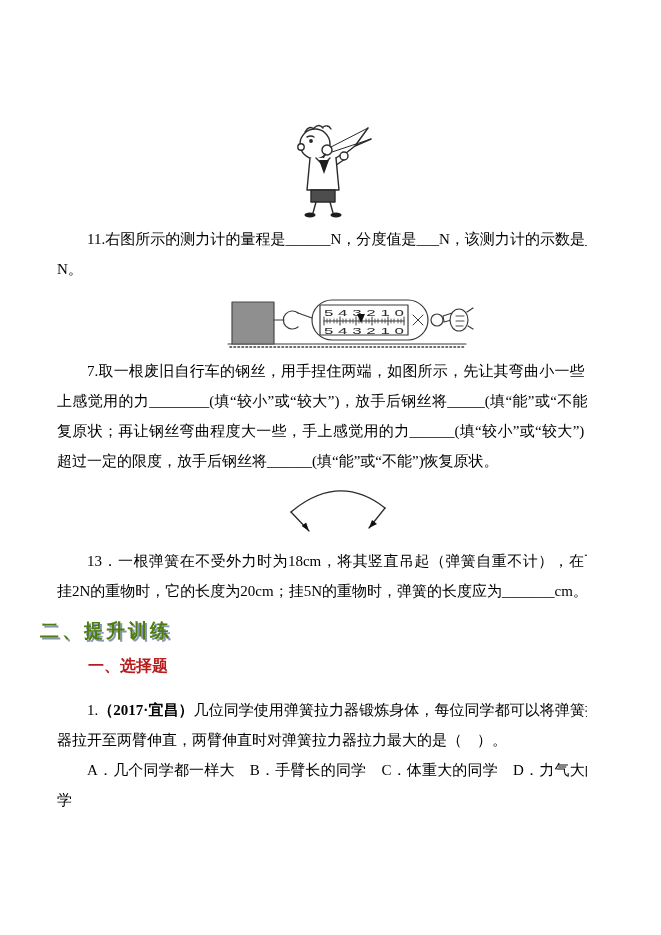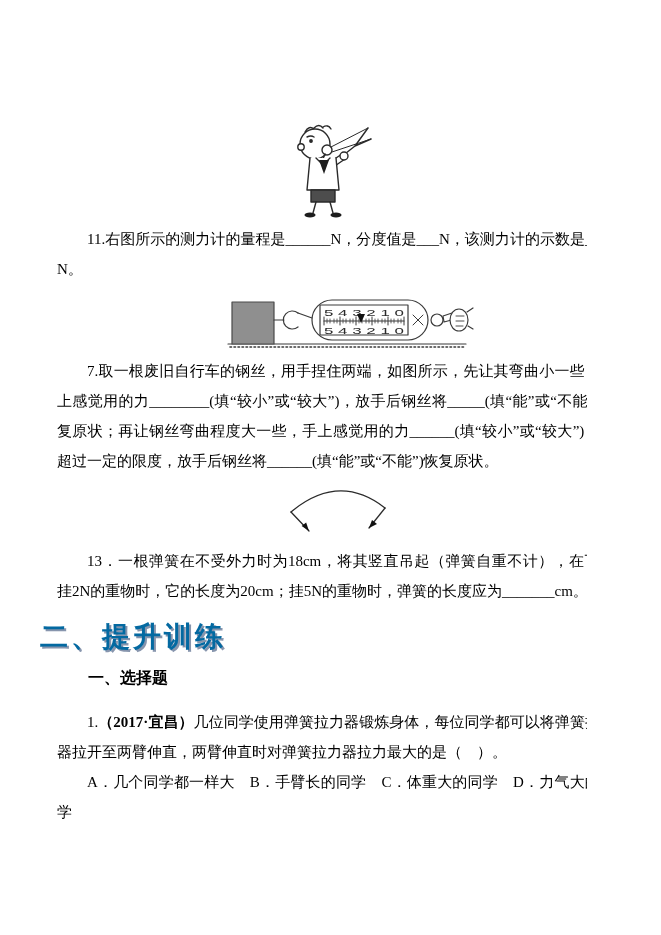--- a/index.html
+++ b/index.html
@@ -17,26 +17,26 @@
   .fig-boy{margin-left:283px;}
   .fig-dyn{margin-left:224px;margin-top:8px;}
   .fig-wire{margin-left:263px;margin-top:2px;}
   .q11{margin-top:4px;}
   .q12{margin-top:6px;}
   .q13{margin-top:6px;}
   .q14{margin-top:16px;line-height:28px;}
   .q14b{line-height:28px;}
   .heading2{
     margin:12px 0 0 40px;font-family:"Liberation Sans",sans-serif;
-    font-size:28px;font-weight:bold;color:#0369a1;letter-spacing:3px;
+    font-size:19px;font-weight:bold;color:#4d7c0f;letter-spacing:3px;
     text-shadow:2px 2px 0 #8795ad;
   }
   .subheading{
     margin:12px 0 4px 88px;font-family:"Liberation Sans",sans-serif;
-    font-size:16px;font-weight:bold;color:#000000;
+    font-size:16px;font-weight:bold;color:#b91c1c;
   }
   .choice{margin-top:18px;}
   .options{margin-top:0;}
   b.src{font-weight:bold;}
   .pagenum{
     position:absolute;left:592px;top:858px;font-size:12px;
     font-family:"Liberation Serif",serif;
   }
   svg{stroke-linecap:round;stroke-linejoin:round;}
   svg text{font-family:"Liberation Sans",sans-serif;}

